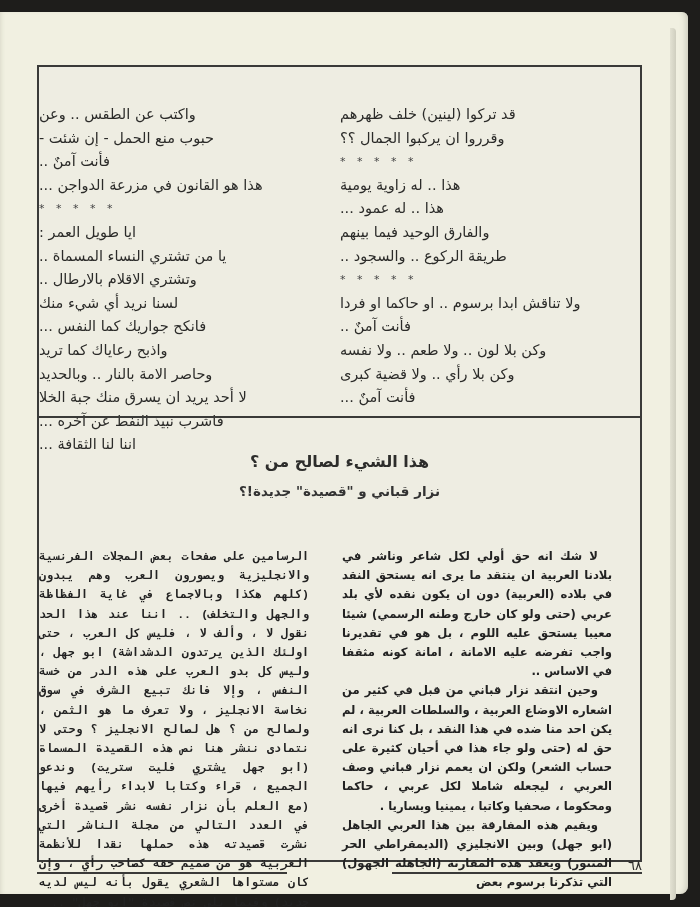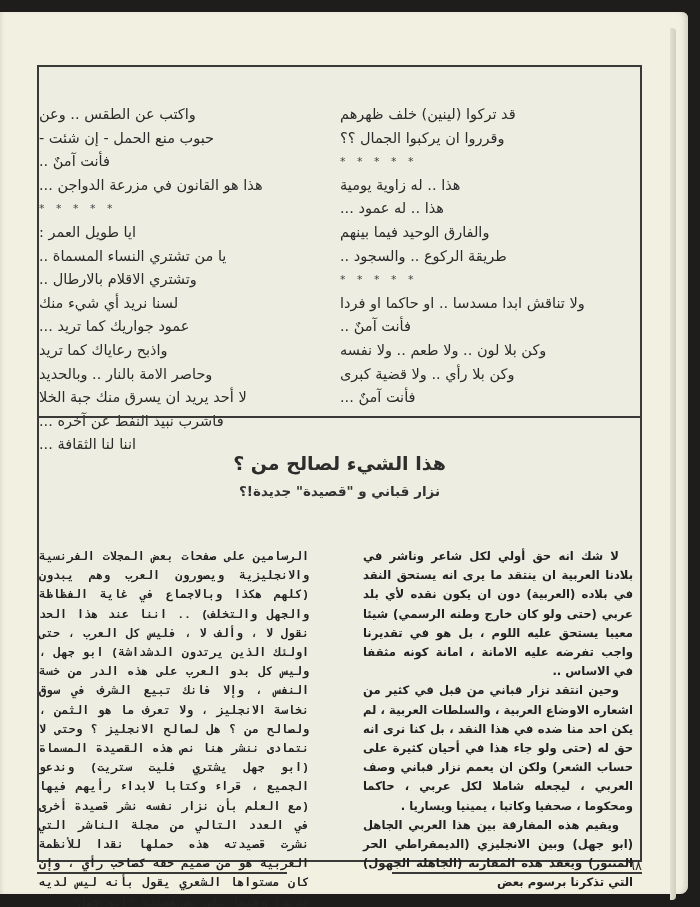--- a/index.html
+++ b/index.html
@@ -37,35 +37,35 @@
       direction: rtl; text-align: left;
       font-size: 14.5px; line-height: 23.6px; color: #2b2b29; margin-top: 28px;
     }
     .poem.right { right: 0; width: 300px; }
     .poem.left { left: 0; width: 305px; }
     .poem .line { display: block; white-space: nowrap; }
     .poem .stars { letter-spacing: 4px; font-size: 11px; color: #444; }
     .title {
       position: absolute; top: 385px; left: 0; right: 0;
       direction: rtl; text-align: center;
-      font-weight: bold; font-size: 19px; color: #2d2d2b;
+      font-weight: bold; font-size: 16px; color: #2d2d2b;
     }
     .subtitle {
       position: absolute; top: 416px; left: 0; right: 0;
       direction: rtl; text-align: center;
       font-weight: bold; font-size: 13.5px; color: #333;
       letter-spacing: 2px;
     }
     .article {
       position: absolute; top: 480px;
       direction: rtl; text-align: justify;
       font-size: 11.6px; line-height: 19.2px; font-weight: bold;
       color: #222;
     }
-    .article.right { right: 7px; width: 270px; }
+    .article.right { right: 28px; width: 270px; }
     .article.left { left: 0; width: 270px; font-family: Liberation Mono, monospace; }
     .article p { margin: 0; }
     .article p.indent { text-indent: 14px; }
     .footer {
       position: absolute; left: 37px; top: 850px; width: 605px; height: 20px;
     }
     .footer .rule {
       position: absolute; top: 10px; border-top: 2px solid #3a3a38; width: 250px;
     }
     .footer .rule.l { left: 0; }
@@ -85,38 +85,38 @@
 
     <div class="poem right">
       <span class="line">قد تركوا (لينين) خلف ظهرهم</span>
       <span class="line">وقرروا ان يركبوا الجمال ؟؟</span>
       <span class="line stars">* * * * *</span>
       <span class="line">هذا .. له زاوية يومية</span>
       <span class="line">هذا .. له عمود ...</span>
       <span class="line">والفارق الوحيد فيما بينهم</span>
       <span class="line">طريقة الركوع .. والسجود ..</span>
       <span class="line stars">* * * * *</span>
-      <span class="line">ولا تناقش ابدا مسدسا .. او حاكما او فردا</span>
+      <span class="line">ولا تناقش ابدا برسوم .. او حاكما او فردا</span>
       <span class="line">فأنت آمنٌ ..</span>
       <span class="line">وكن بلا لون .. ولا طعم .. ولا نفسه</span>
       <span class="line">وكن بلا رأي .. ولا قضية كبرى</span>
       <span class="line">فأنت آمنٌ ...</span>
     </div>
 
     <div class="poem left">
       <span class="line">واكتب عن الطقس .. وعن</span>
       <span class="line">حبوب منع الحمل - إن شئت -</span>
       <span class="line">فأنت آمنٌ ..</span>
       <span class="line">هذا هو القانون في مزرعة الدواجن ...</span>
       <span class="line stars">* * * * *</span>
       <span class="line">ايا طويل العمر :</span>
       <span class="line">يا من تشتري النساء المسماة ..</span>
       <span class="line">وتشتري الاقلام بالارطال ..</span>
       <span class="line">لسنا نريد أي شيء منك</span>
-      <span class="line">عمود جواريك كما تريد ...</span>
+      <span class="line">فانكح جواريك كما النفس ...</span>
       <span class="line">واذبح رعاياك كما تريد</span>
       <span class="line">وحاصر الامة بالنار .. وبالحديد</span>
       <span class="line">لا أحد يريد ان يسرق منك جبة الخلا</span>
       <span class="line">فاشرب نبيذ النفط عن آخره ...</span>
       <span class="line">اننا لنا الثقافة ...</span>
     </div>
 
     <div class="divider"></div>
 
     <div class="title">هذا الشيء لصالح من ؟</div>

